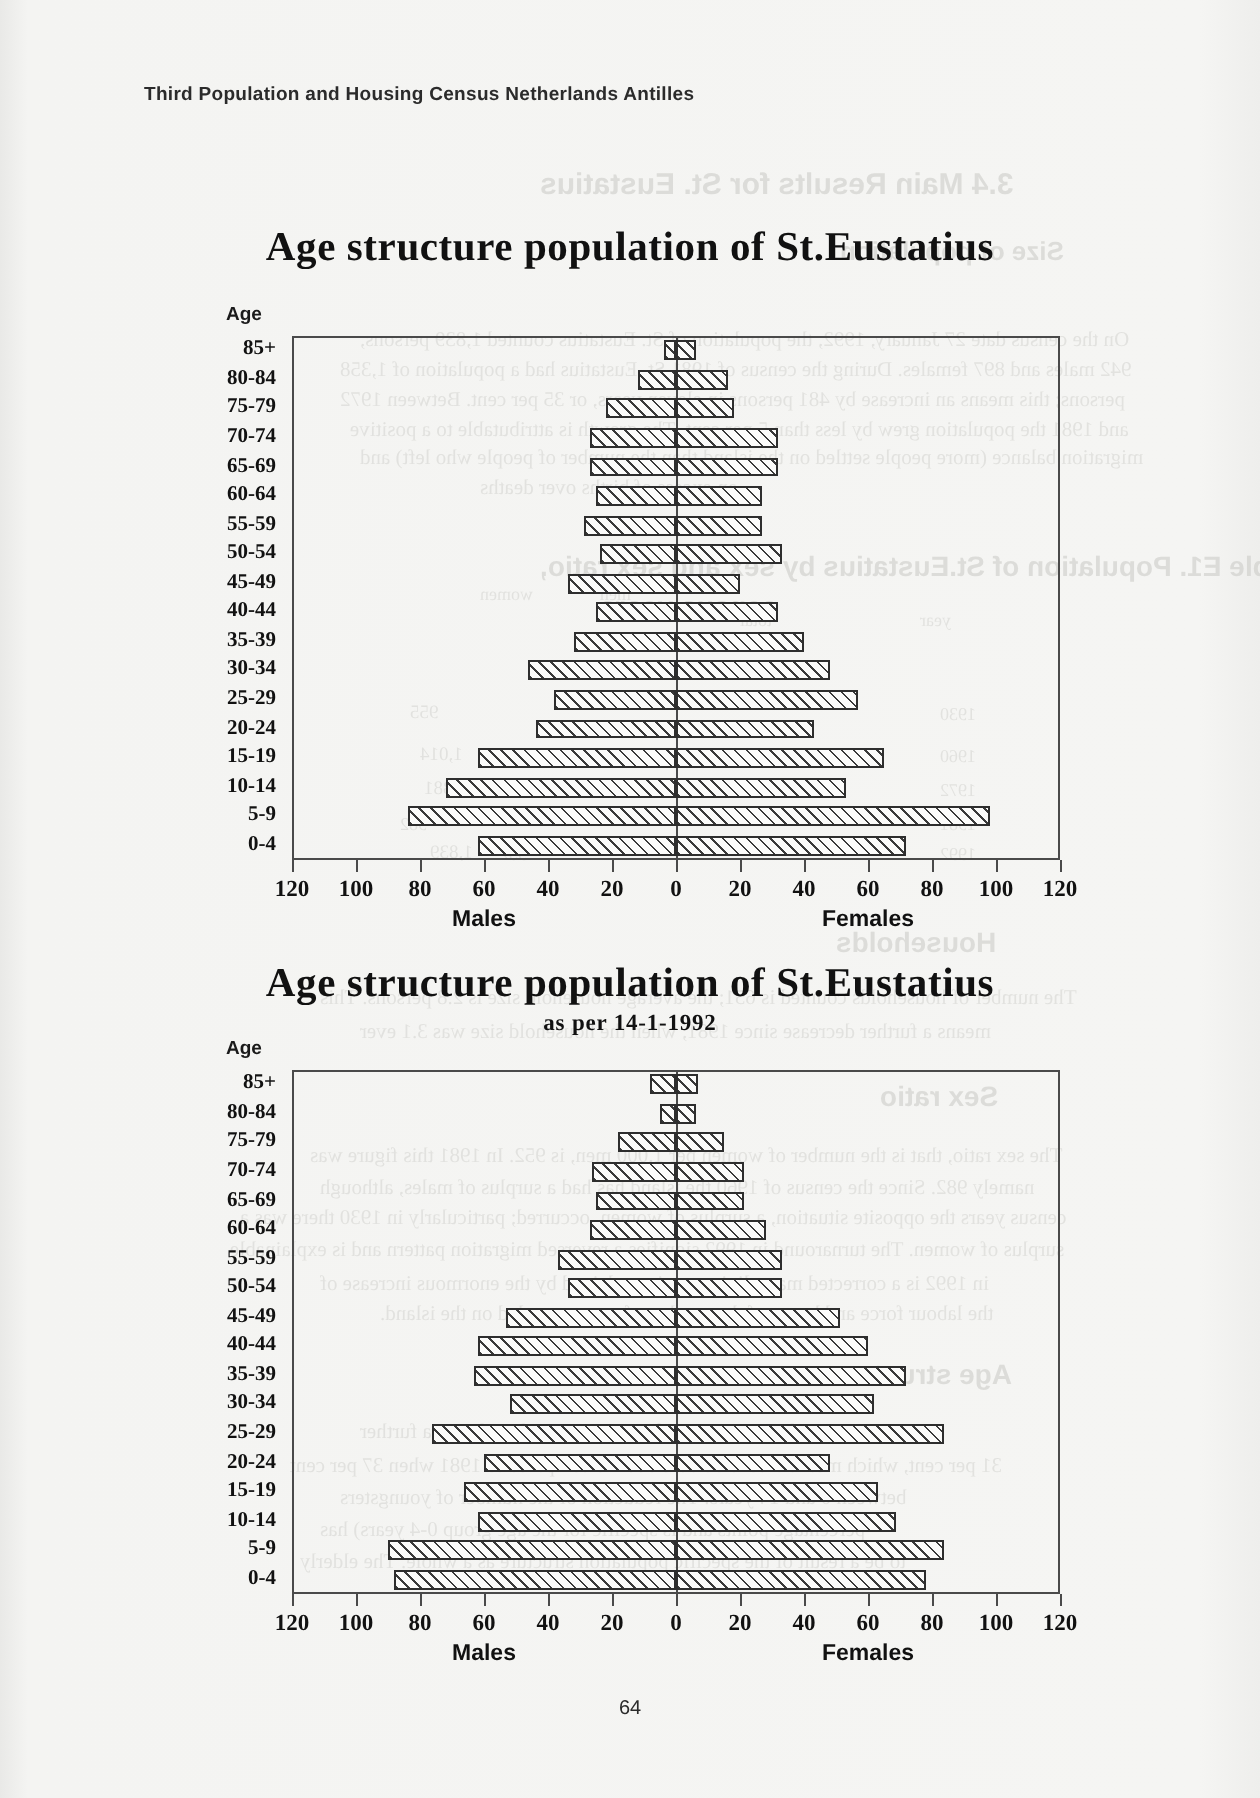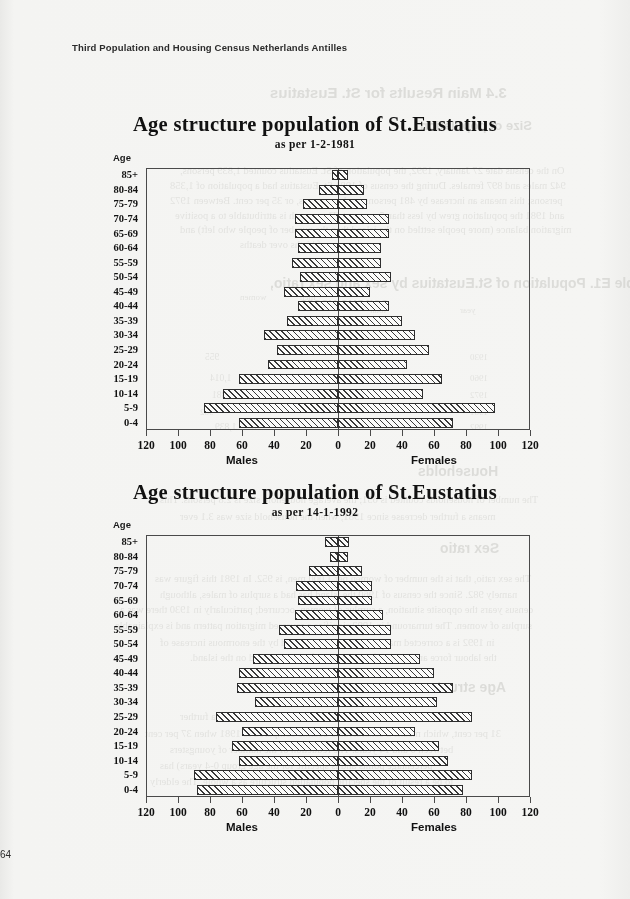--- a/index.html
+++ b/index.html
@@ -134,21 +134,21 @@
     font-family: Liberation Sans, sans-serif;
     font-weight: bold;
     font-size: 11.5px;
     color: #111;
     transform: translateX(-50%);
     white-space: nowrap;
   }
   .folio {
     position: absolute;
     width: 630px;
-    text-align: left;
+    text-align: center;
     font-family: "Liberation Sans", sans-serif;
     font-size: 10px;
     color: #2b2b2b;
   }
 </style>
 </head>
 <body>
 
 <div class="page">
 
@@ -191,21 +191,20 @@
     <div class="bleed bold sans" style="left: 415px; top: 679px; font-size: 14px; opacity: 0.55;">Age structure</div>
     <div class="bleed" style="left: 180px; top: 711px; font-size: 10.5px; opacity: 0.42;">The proportion of young persons has shown a further</div>
     <div class="bleed" style="left: 145px; top: 728px; font-size: 10.5px; opacity: 0.42;">31 per cent, which means a considerable decline compared to 1981 when 37 per cent</div>
     <div class="bleed" style="left: 170px; top: 744px; font-size: 10.5px; opacity: 0.42;">between 0 and 14 years. The reduction of the number of youngsters</div>
     <div class="bleed" style="left: 160px; top: 760px; font-size: 10.5px; opacity: 0.42;">percentage points and is specific for the age group 0-4 years) has</div>
     <div class="bleed" style="left: 150px; top: 776px; font-size: 10.5px; opacity: 0.42;">to be a result of the specific population structure as a whole. The elderly</div>
     <div class="running-head">Third Population and Housing Census Netherlands Antilles</div>
 
   <div class="chart-block" style="top:113px;">
     <div class="chart-title">Age structure population of St.Eustatius</div>
-    <div class="chart-subtitle">as per 1-2-1981</div>
   </div>
 
   <div class="chart-block" style="top:481px;">
     <div class="chart-title">Age structure population of St.Eustatius</div>
     <div class="chart-subtitle">as per 14-1-1992</div>
   </div>
 
   <div class="folio" style="top:849px;">64</div>
 
   <div id="dynamic-layer">

